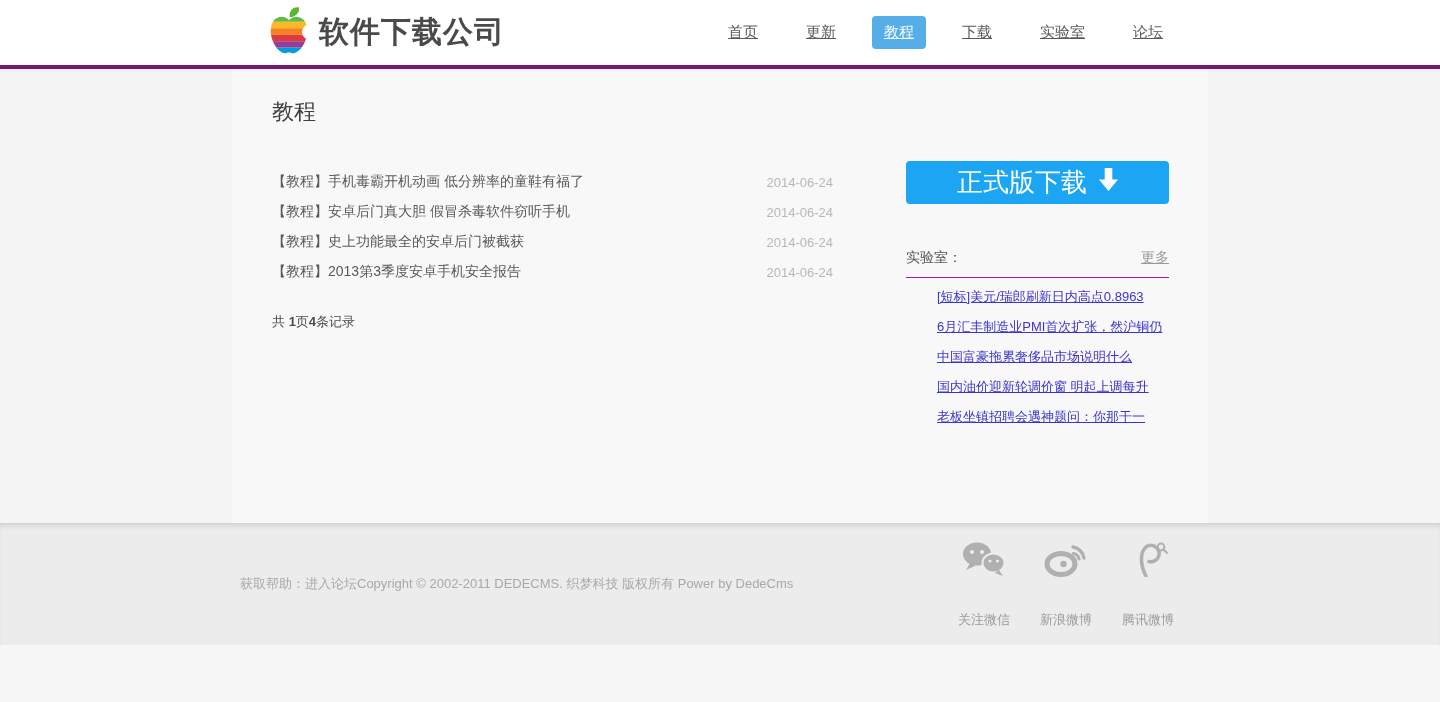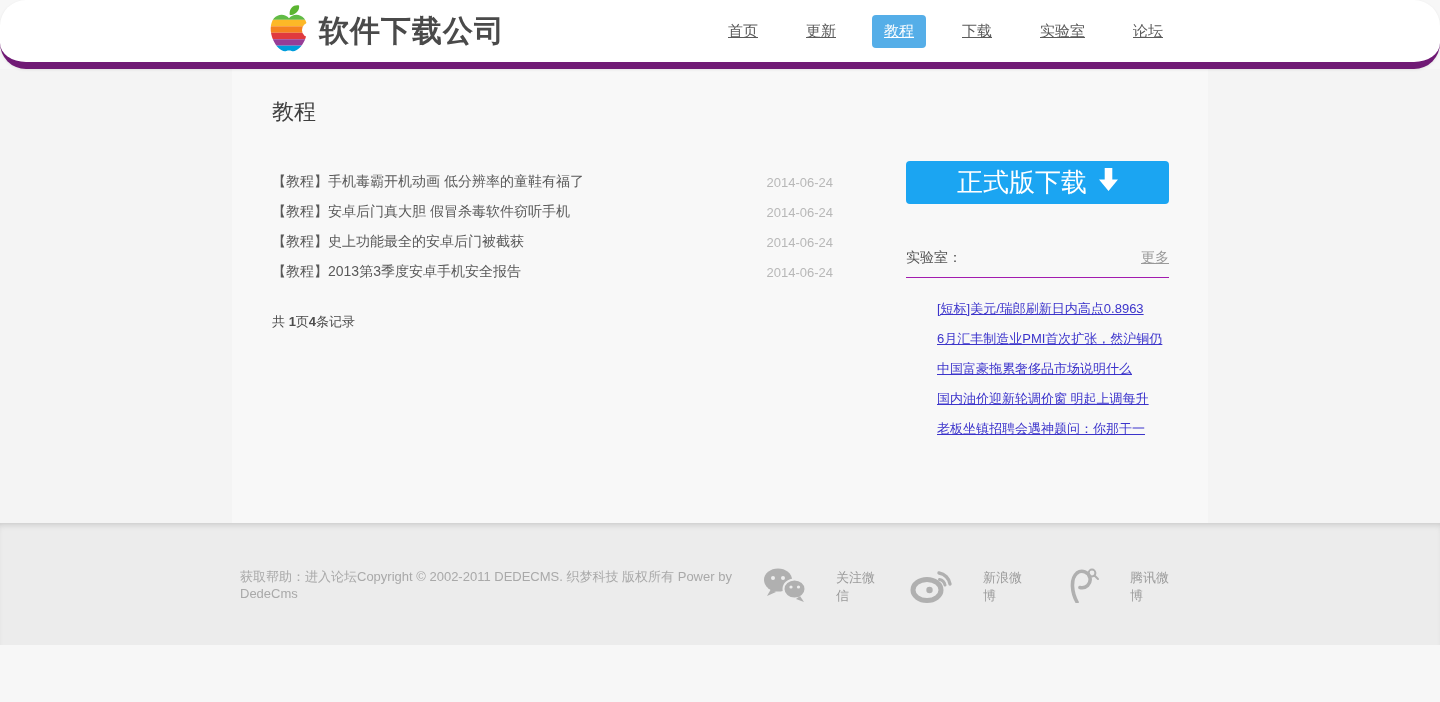--- a/index.html
+++ b/index.html
@@ -1,21 +1,21 @@
 <!DOCTYPE html>
 <html><head>
 <meta charset="utf-8">
 <style>
   * { margin:0; padding:0; box-sizing:border-box; }
   html,body { width:1440px; height:702px; overflow:hidden; }
   body { font-family:"Liberation Sans","DejaVu Sans",sans-serif; background:#f7f7f7; }
 
   
-  .header { height:69px; background:#ffffff; border-bottom:7px solid #701a75;
-            box-shadow:0 1px 3px rgba(0,0,0,0.08); position:relative; z-index:5;border-radius:26px; }
+  .header { height:69px; background:#ffffff; border-bottom:4px solid #701a75;
+            box-shadow:0 1px 3px rgba(0,0,0,0.08); position:relative; z-index:5; }
   .header-inner { width:976px; margin:0 auto; height:100%; display:flex;
                   align-items:center; justify-content:space-between; }
   .brand { display:flex; align-items:center; gap:9px; margin-left:36px; }
   .brand-title { font-size:30px; font-weight:bold; color:#4a4a4a; letter-spacing:1px;
                  text-shadow:1px 1px 0 rgba(255,255,255,0.9); }
   .nav { display:flex; align-items:center; gap:24px; margin-right:33px; }
   .nav-item { font-size:15px; color:#5a5a5a; padding:7px 12px; cursor:pointer;text-decoration:underline; }
   .nav-item.active { background:#55aee8; color:#ffffff; border-radius:4px; }
 
   
@@ -35,33 +35,33 @@
   .sidebar { float:right; width:263px; margin:92px 39px 0 0; }
   .download-btn { height:43px; background:#1ba5f2; border-radius:4px; border:none; width:100%;
                   color:#ffffff; display:flex; align-items:center; justify-content:center;
                   gap:12px; font-size:26px; cursor:pointer;
                   font-family:"Liberation Sans","DejaVu Sans",sans-serif; }
   .lab-header { margin-top:45px; display:flex; justify-content:space-between;
                 align-items:baseline; padding-bottom:10px; border-bottom:1px solid #a21caf; }
   .lab-title { font-size:14px; color:#555555; }
   .more-link { font-size:14px; color:#999999; text-decoration:underline; cursor:pointer; }
   .lab-links { list-style:none; padding:10px 0 0 31px; }
-  .lab-links li { height:30px; display:flex; align-items:flex-end; }
+  .lab-links li { height:30px; display:flex; align-items:flex-start; }
   .lab-link { font-size:13px; color:#3c34cb; text-decoration:underline; cursor:pointer;
               white-space:nowrap; }
 
   
   .footer { height:122px; background:#ececec;
             box-shadow:inset 0 5px 7px -4px rgba(0,0,0,0.18); }
   .footer-inner { width:976px; height:100%; margin:0 auto; display:flex;
                   justify-content:space-between; align-items:center; padding:0 34px 0 8px; }
   .footer-text { font-size:13px; color:#a9a9a9; }
   .footer-text a { color:#a9a9a9; text-decoration:none; cursor:pointer; }
   .social { display:flex; gap:30px; }
-  .social-item { display:flex; flex-direction:row; align-items:center; cursor:pointer;gap:29px; }
+  .social-item { display:flex; flex-direction:column; align-items:center; cursor:pointer;gap:29px; }
   .social-icon { height:38px; display:flex; align-items:flex-end; }
   .social-label { font-size:13px; color:#9b9b9b; margin-top:5px; }
 
   .bottom-strip { height:57px; background:#f7f7f7; }
 </style>
 </head>
 <body>
 
 <div class="header">
   <div class="header-inner">

